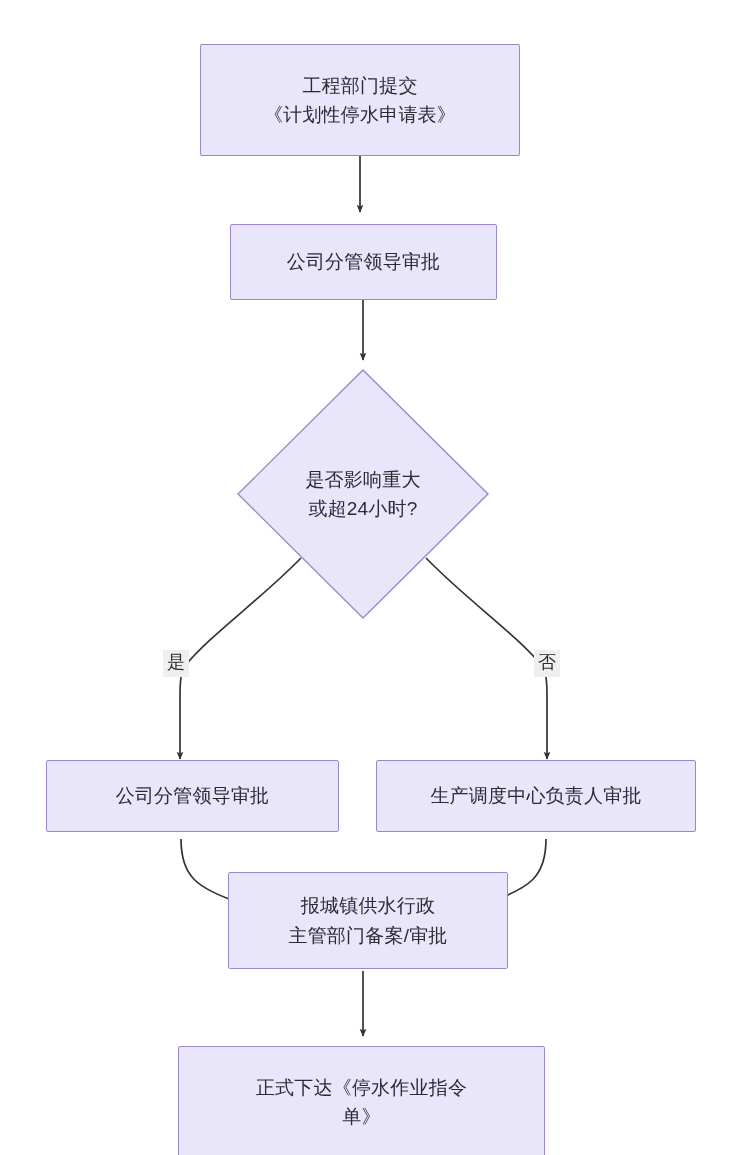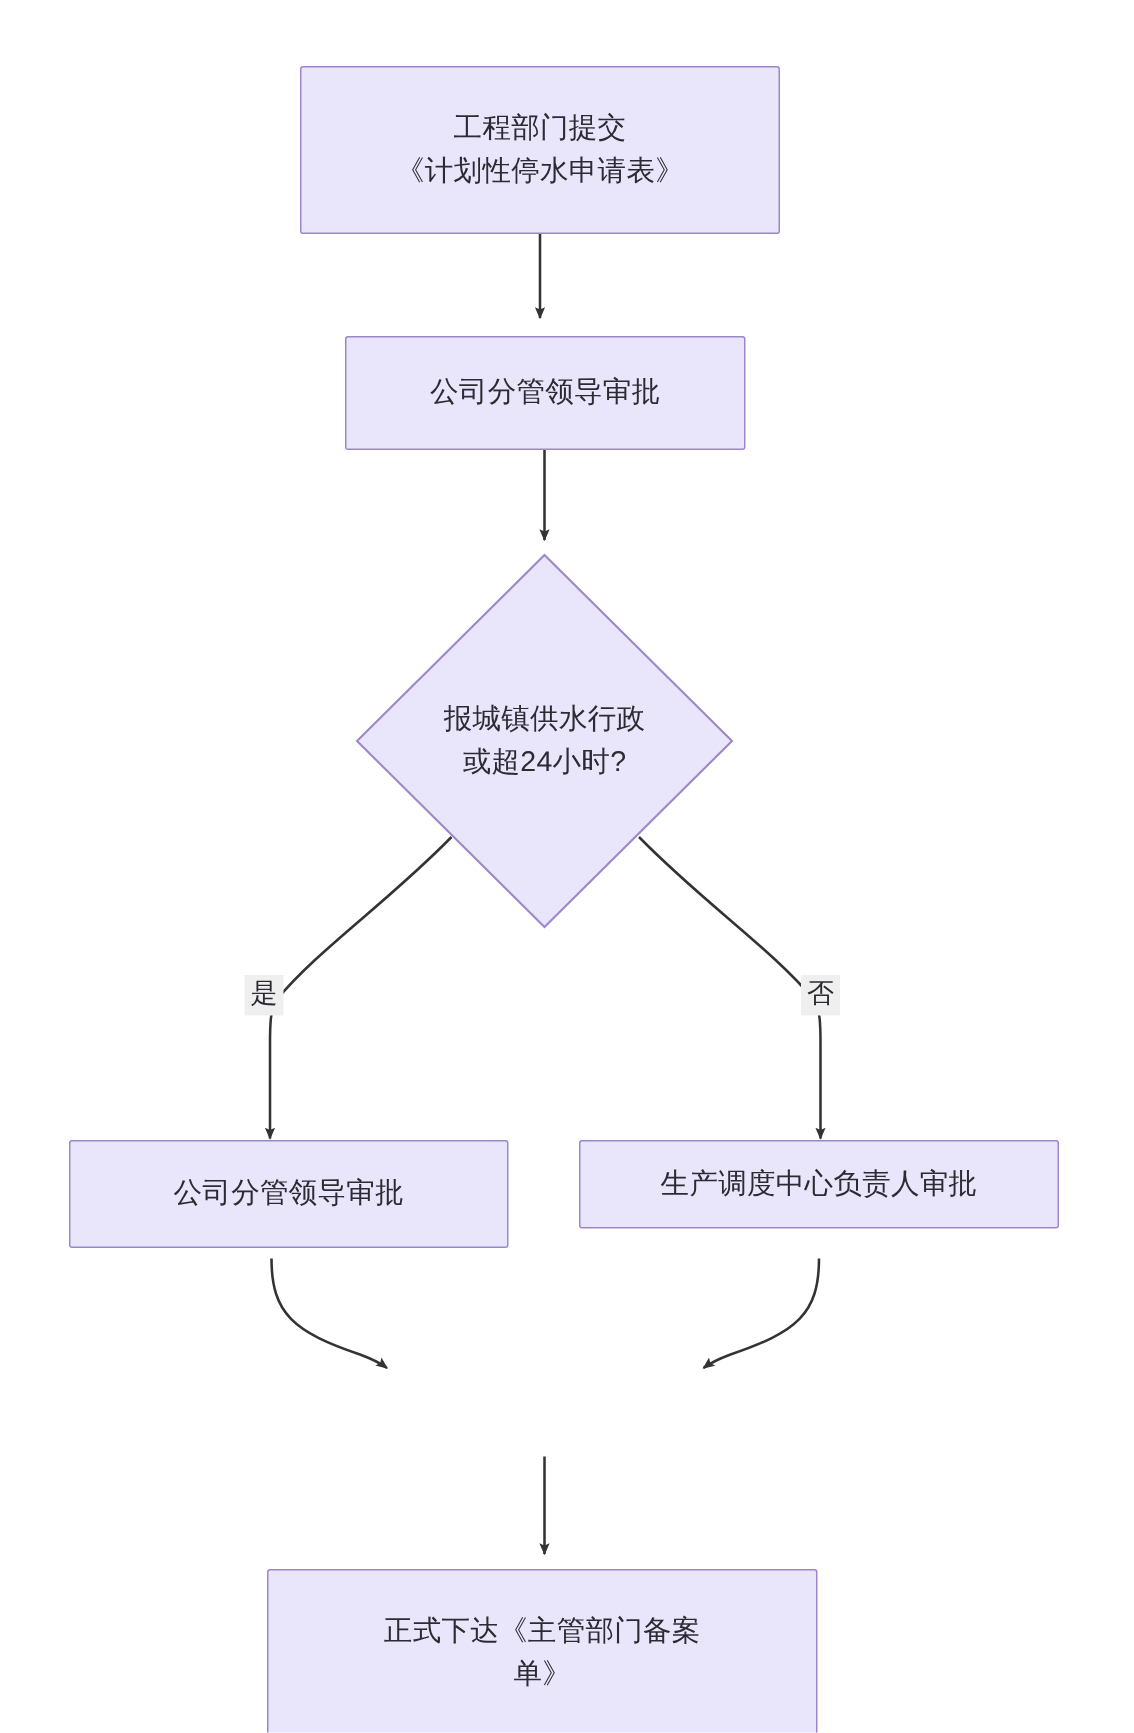--- a/index.html
+++ b/index.html
@@ -99,35 +99,39 @@
   <div class="node process" style="left:200px; top:44px; width:320px; height:112px;">
     <span>工程部门提交
 《计划性停水申请表》</span>
   </div>
 
   <div class="node process" style="left:230px; top:224px; width:267px; height:76px;">
     <span>公司分管领导审批</span>
   </div>
 
   <div class="node decision-label" style="left:238px; top:432px; width:250px; height:124px;">
-    <span>报城镇供水行政
+    <span>是否影响重大
 或超24小时?</span>
   </div>
 
   <div class="node process" style="left:46px; top:760px; width:293px; height:72px;">
     <span>公司分管领导审批</span>
   </div>
 
-  <div class="node process" style="left:386px; top:760px; width:320px; height:59px;">
+  <div class="node process" style="left:376px; top:760px; width:320px; height:72px;">
     <span>生产调度中心负责人审批</span>
   </div>
 
+  <div class="node process" style="left:228px; top:872px; width:280px; height:97px;">
+    <span>报城镇供水行政
+主管部门备案/审批</span>
+  </div>
 
   <div class="node process" style="left:178px; top:1046px; width:367px; height:112px;">
-    <span>正式下达《主管部门备案
+    <span>正式下达《停水作业指令
 单》</span>
   </div>
 
   <div class="edge-label" style="left:163px; top:650px; width:26px; height:27px;">是</div>
 
   <div class="edge-label" style="left:534px; top:650px; width:26px; height:27px;">否</div>
 
 </div>
 
 </body></html>

